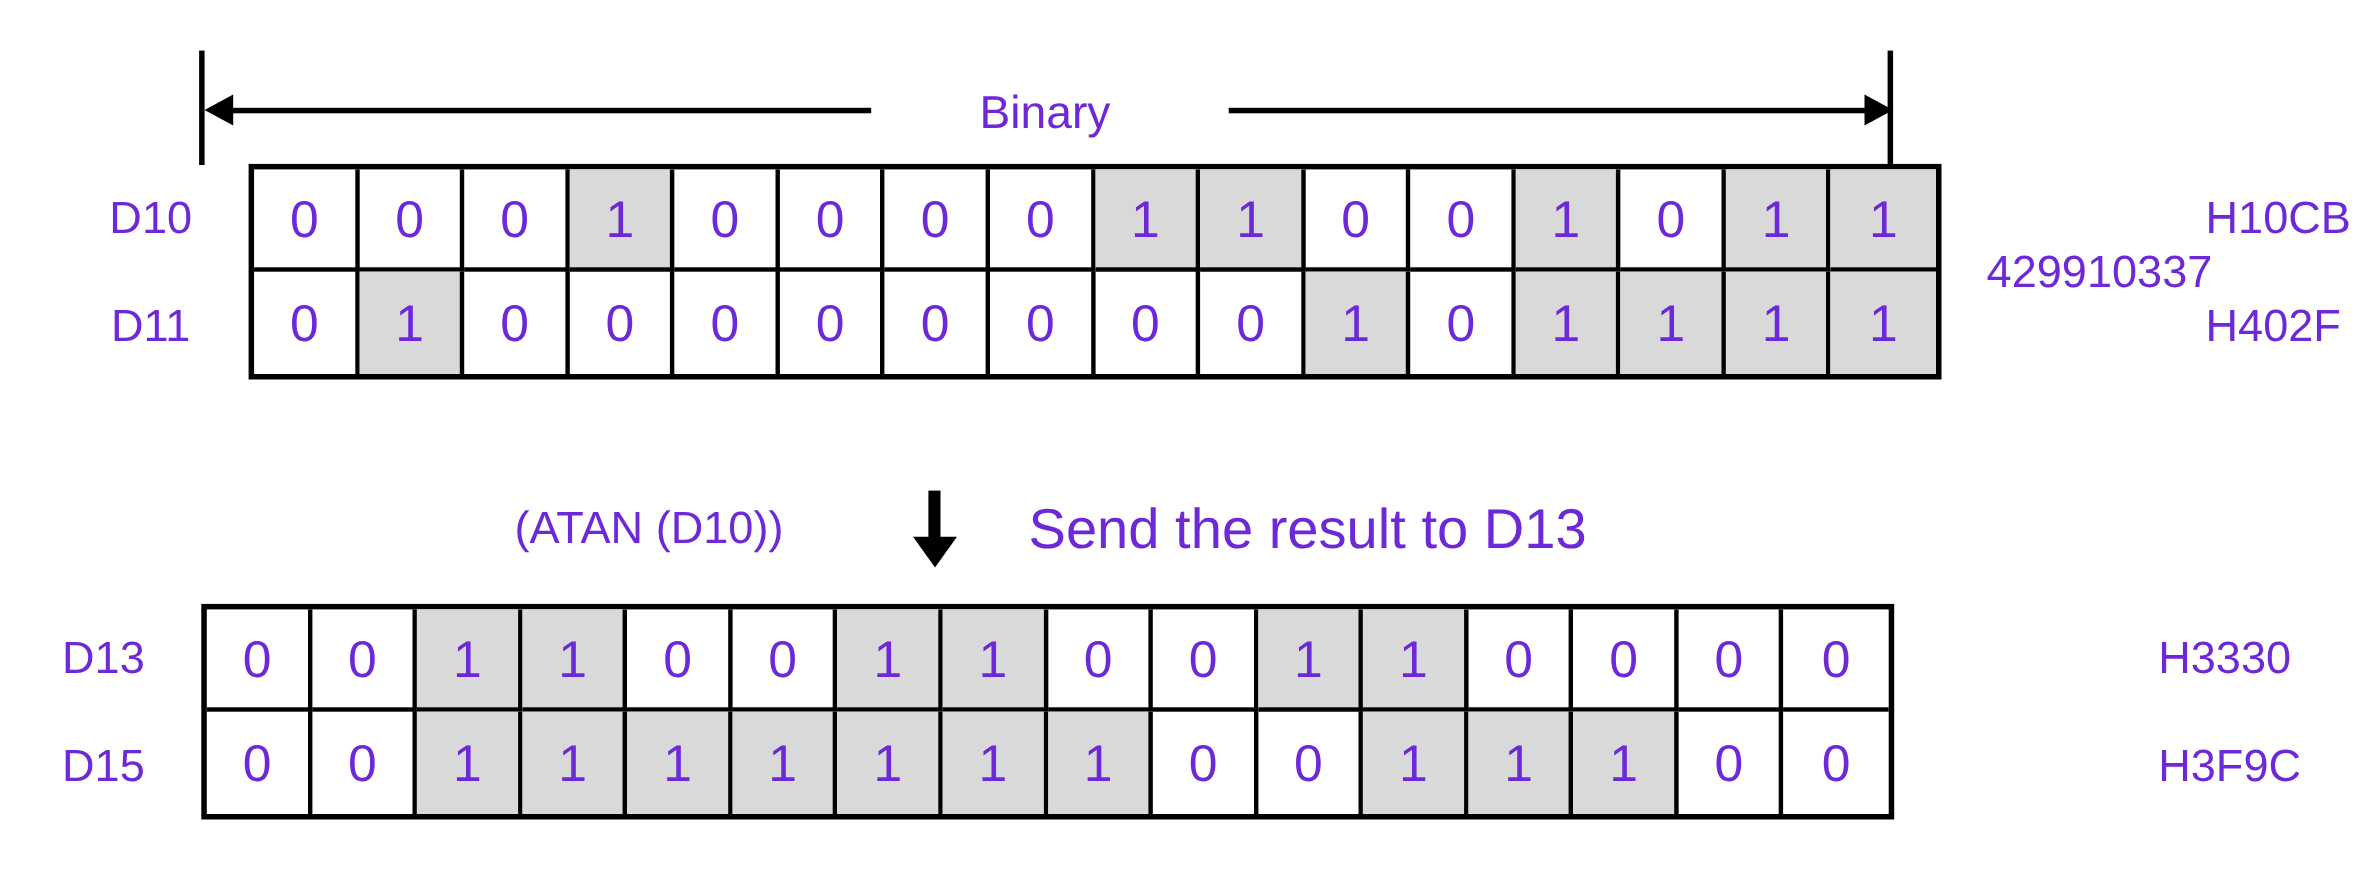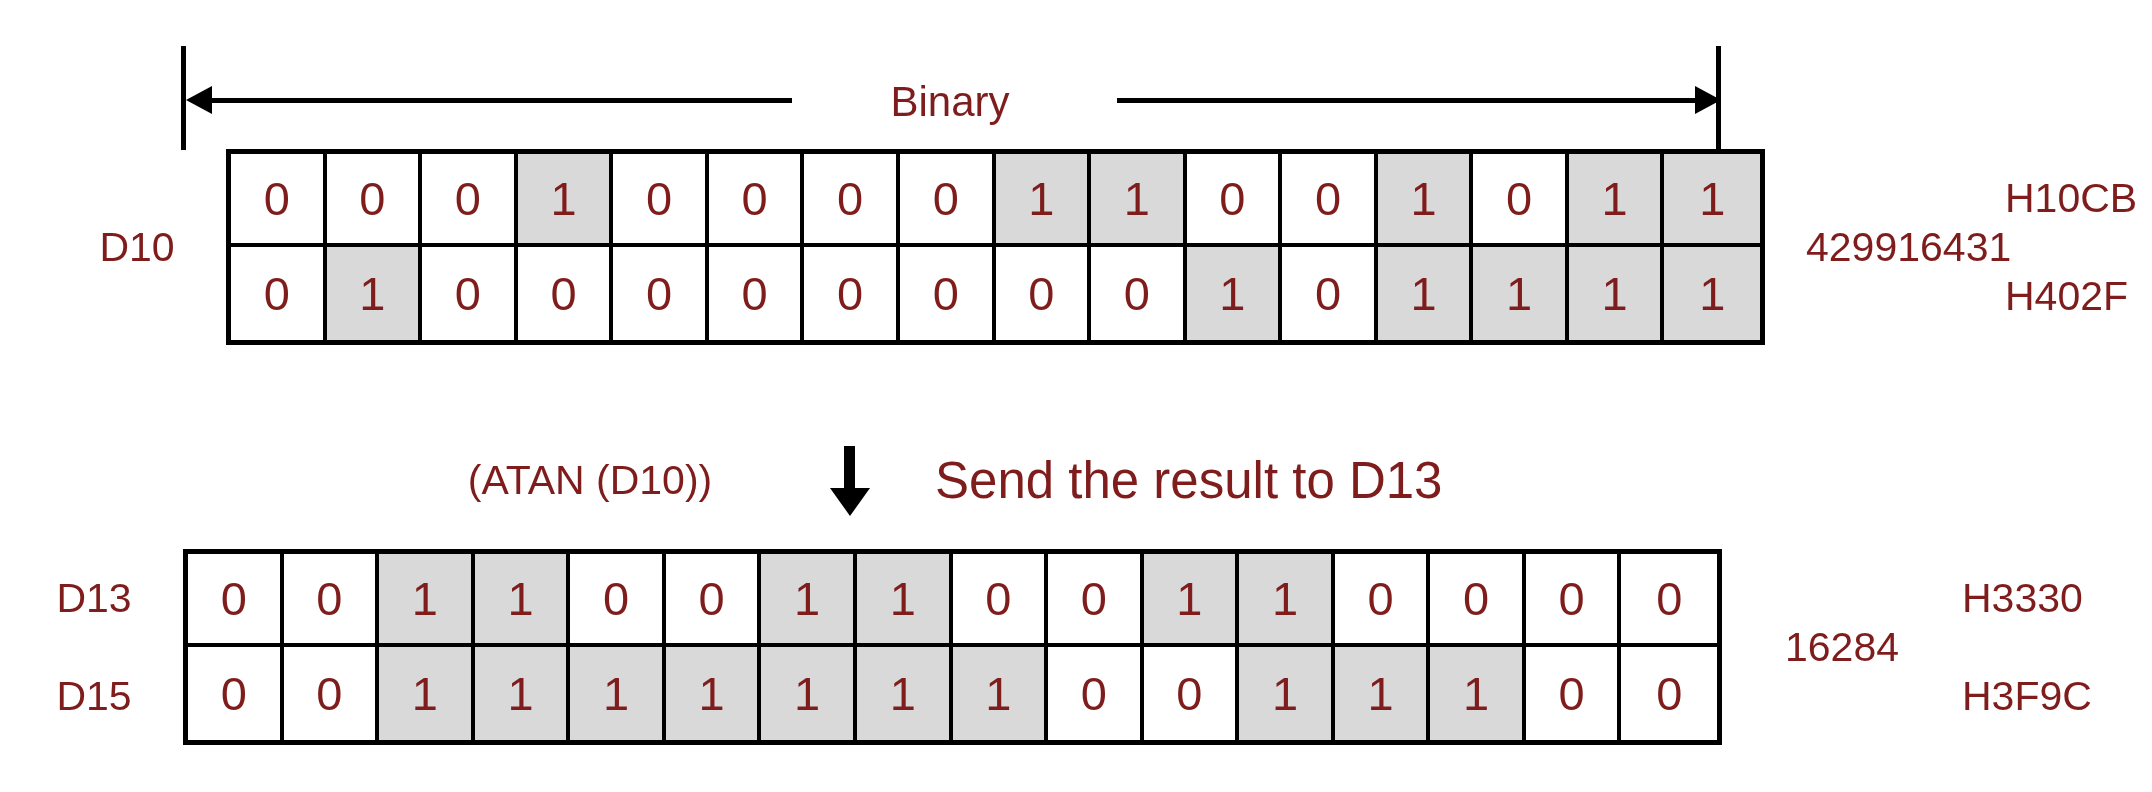--- a/index.html
+++ b/index.html
@@ -1,18 +1,18 @@
 <!DOCTYPE html>
 <html><head>
 <meta charset="utf-8">
 <style>
   html,body{margin:0;padding:0;background:#ffffff;}
   .canvas{
     position:relative;width:2150px;height:792px;background:#ffffff;
-    font-family:"Liberation Sans",sans-serif;color:#7f1d1d;overflow:hidden;
+    font-family:"Liberation Sans",sans-serif;color:#6d28d9;overflow:hidden;
   }
 
   
   .tick{position:absolute;top:46px;width:5px;height:104px;background:#000;}
   .tick-left{left:181px;}
   .tick-right{left:1716px;}
   .hline{position:absolute;top:98px;height:5px;background:#000;}
   .hline-left{left:200px;width:592px;}
   .hline-right{left:1117px;width:582px;}
   .arrowhead{position:absolute;top:86px;width:0;height:0;
@@ -70,20 +70,21 @@
     <div class="hline hline-left"></div>
     <div class="arrowhead arrowhead-left"></div>
     <div class="hline hline-right"></div>
     <div class="arrowhead arrowhead-right"></div>
     <div class="binary-label">Binary</div>
   </div>
 
   <section class="register-table" id="table-0">
     <div class="labels-col">
         <div class="side-cell reg-label">D10</div>
+        <div class="side-cell reg-label">D11</div>
       </div>
     <div class="bits-grid">
         <div class="bit-cell">0</div>
         <div class="bit-cell">0</div>
         <div class="bit-cell">0</div>
         <div class="bit-cell shaded">1</div>
         <div class="bit-cell">0</div>
         <div class="bit-cell">0</div>
         <div class="bit-cell">0</div>
         <div class="bit-cell">0</div>
@@ -107,21 +108,21 @@
         <div class="bit-cell last-row">0</div>
         <div class="bit-cell shaded last-row">1</div>
         <div class="bit-cell last-row">0</div>
         <div class="bit-cell shaded last-row">1</div>
         <div class="bit-cell shaded last-row">1</div>
         <div class="bit-cell shaded last-row">1</div>
         <div class="bit-cell shaded last-col last-row">1</div>
       </div>
     <div class="dec-col">
         <div class="side-cell dec-value">4299</div>
-        <div class="side-cell dec-value">16431</div>
+        <div class="side-cell dec-value">10337</div>
       </div>
     <div class="hex-col">
         <div class="side-cell hex-value">H10CB</div>
         <div class="side-cell hex-value">H402F</div>
       </div>
   </section>
 
   <div class="operation">
     <div class="op-expression">(ATAN (D10))</div>
     <div class="down-arrow">
@@ -164,21 +165,20 @@
         <div class="bit-cell shaded last-row">1</div>
         <div class="bit-cell last-row">0</div>
         <div class="bit-cell last-row">0</div>
         <div class="bit-cell shaded last-row">1</div>
         <div class="bit-cell shaded last-row">1</div>
         <div class="bit-cell shaded last-row">1</div>
         <div class="bit-cell last-row">0</div>
         <div class="bit-cell last-col last-row">0</div>
       </div>
     <div class="dec-col">
-        <div class="side-cell dec-value">16284</div>
       </div>
     <div class="hex-col">
         <div class="side-cell hex-value">H3330</div>
         <div class="side-cell hex-value">H3F9C</div>
       </div>
   </section>
 
 </div>
 
 </body></html>

